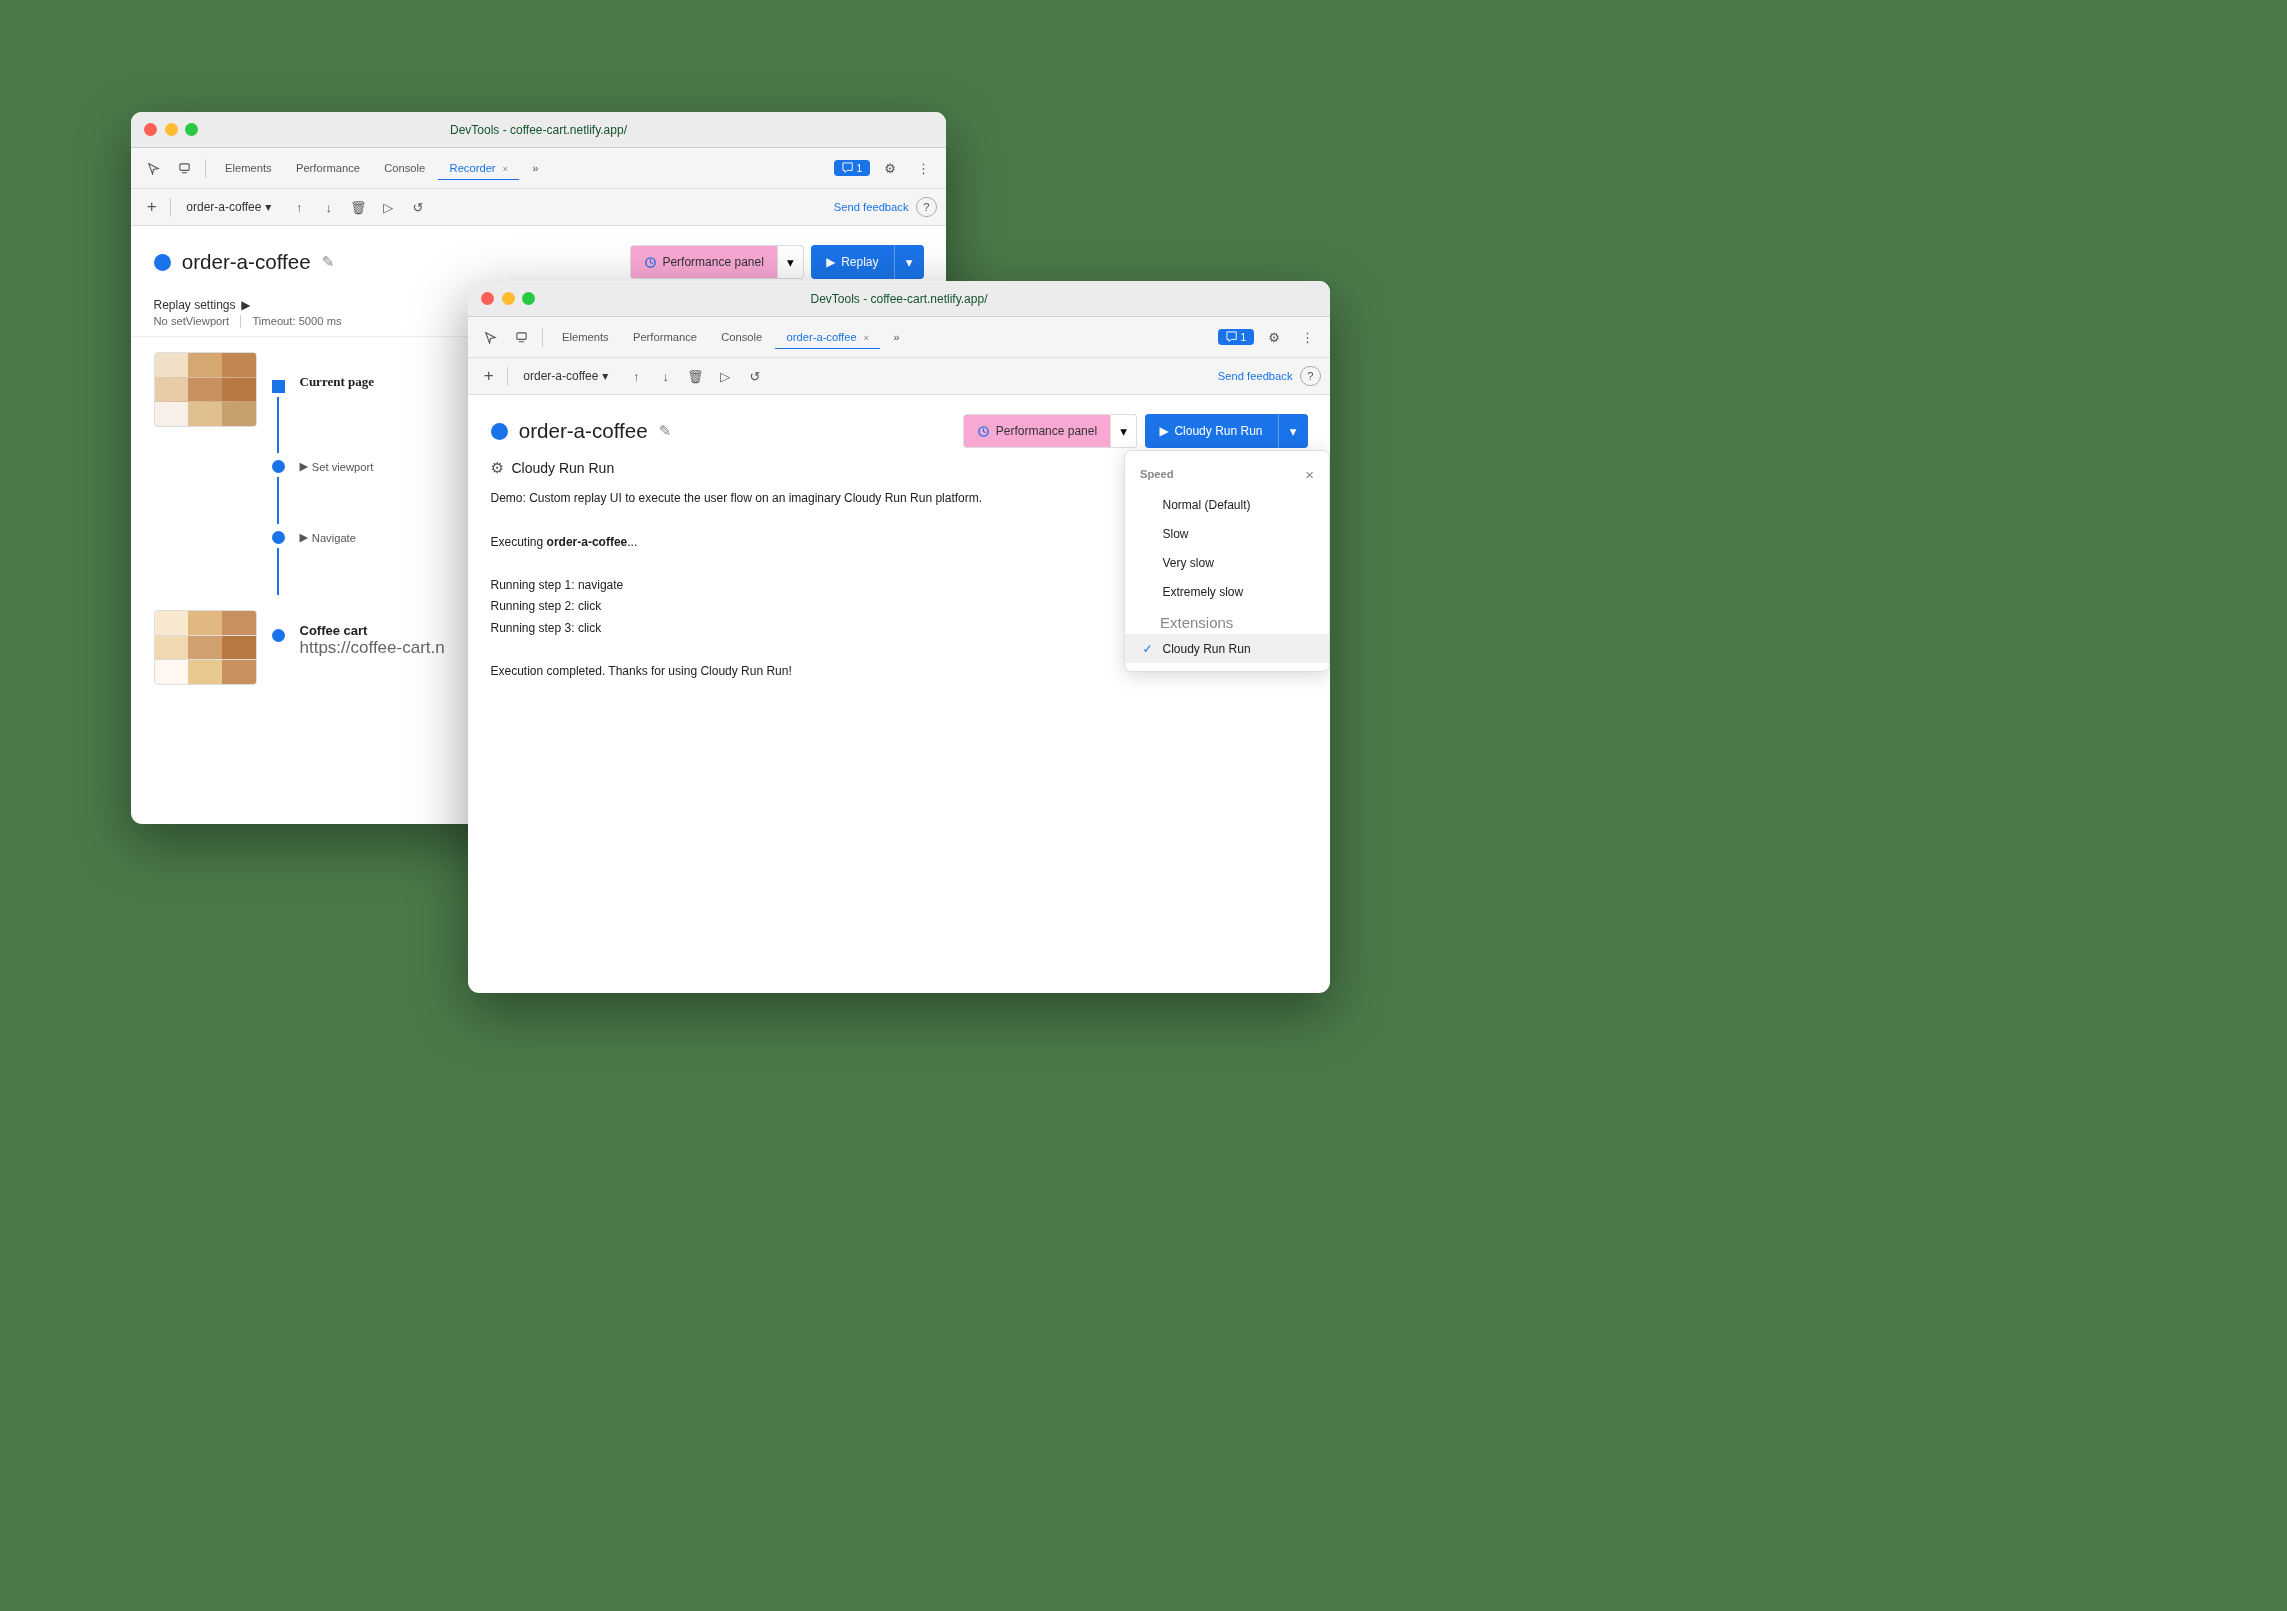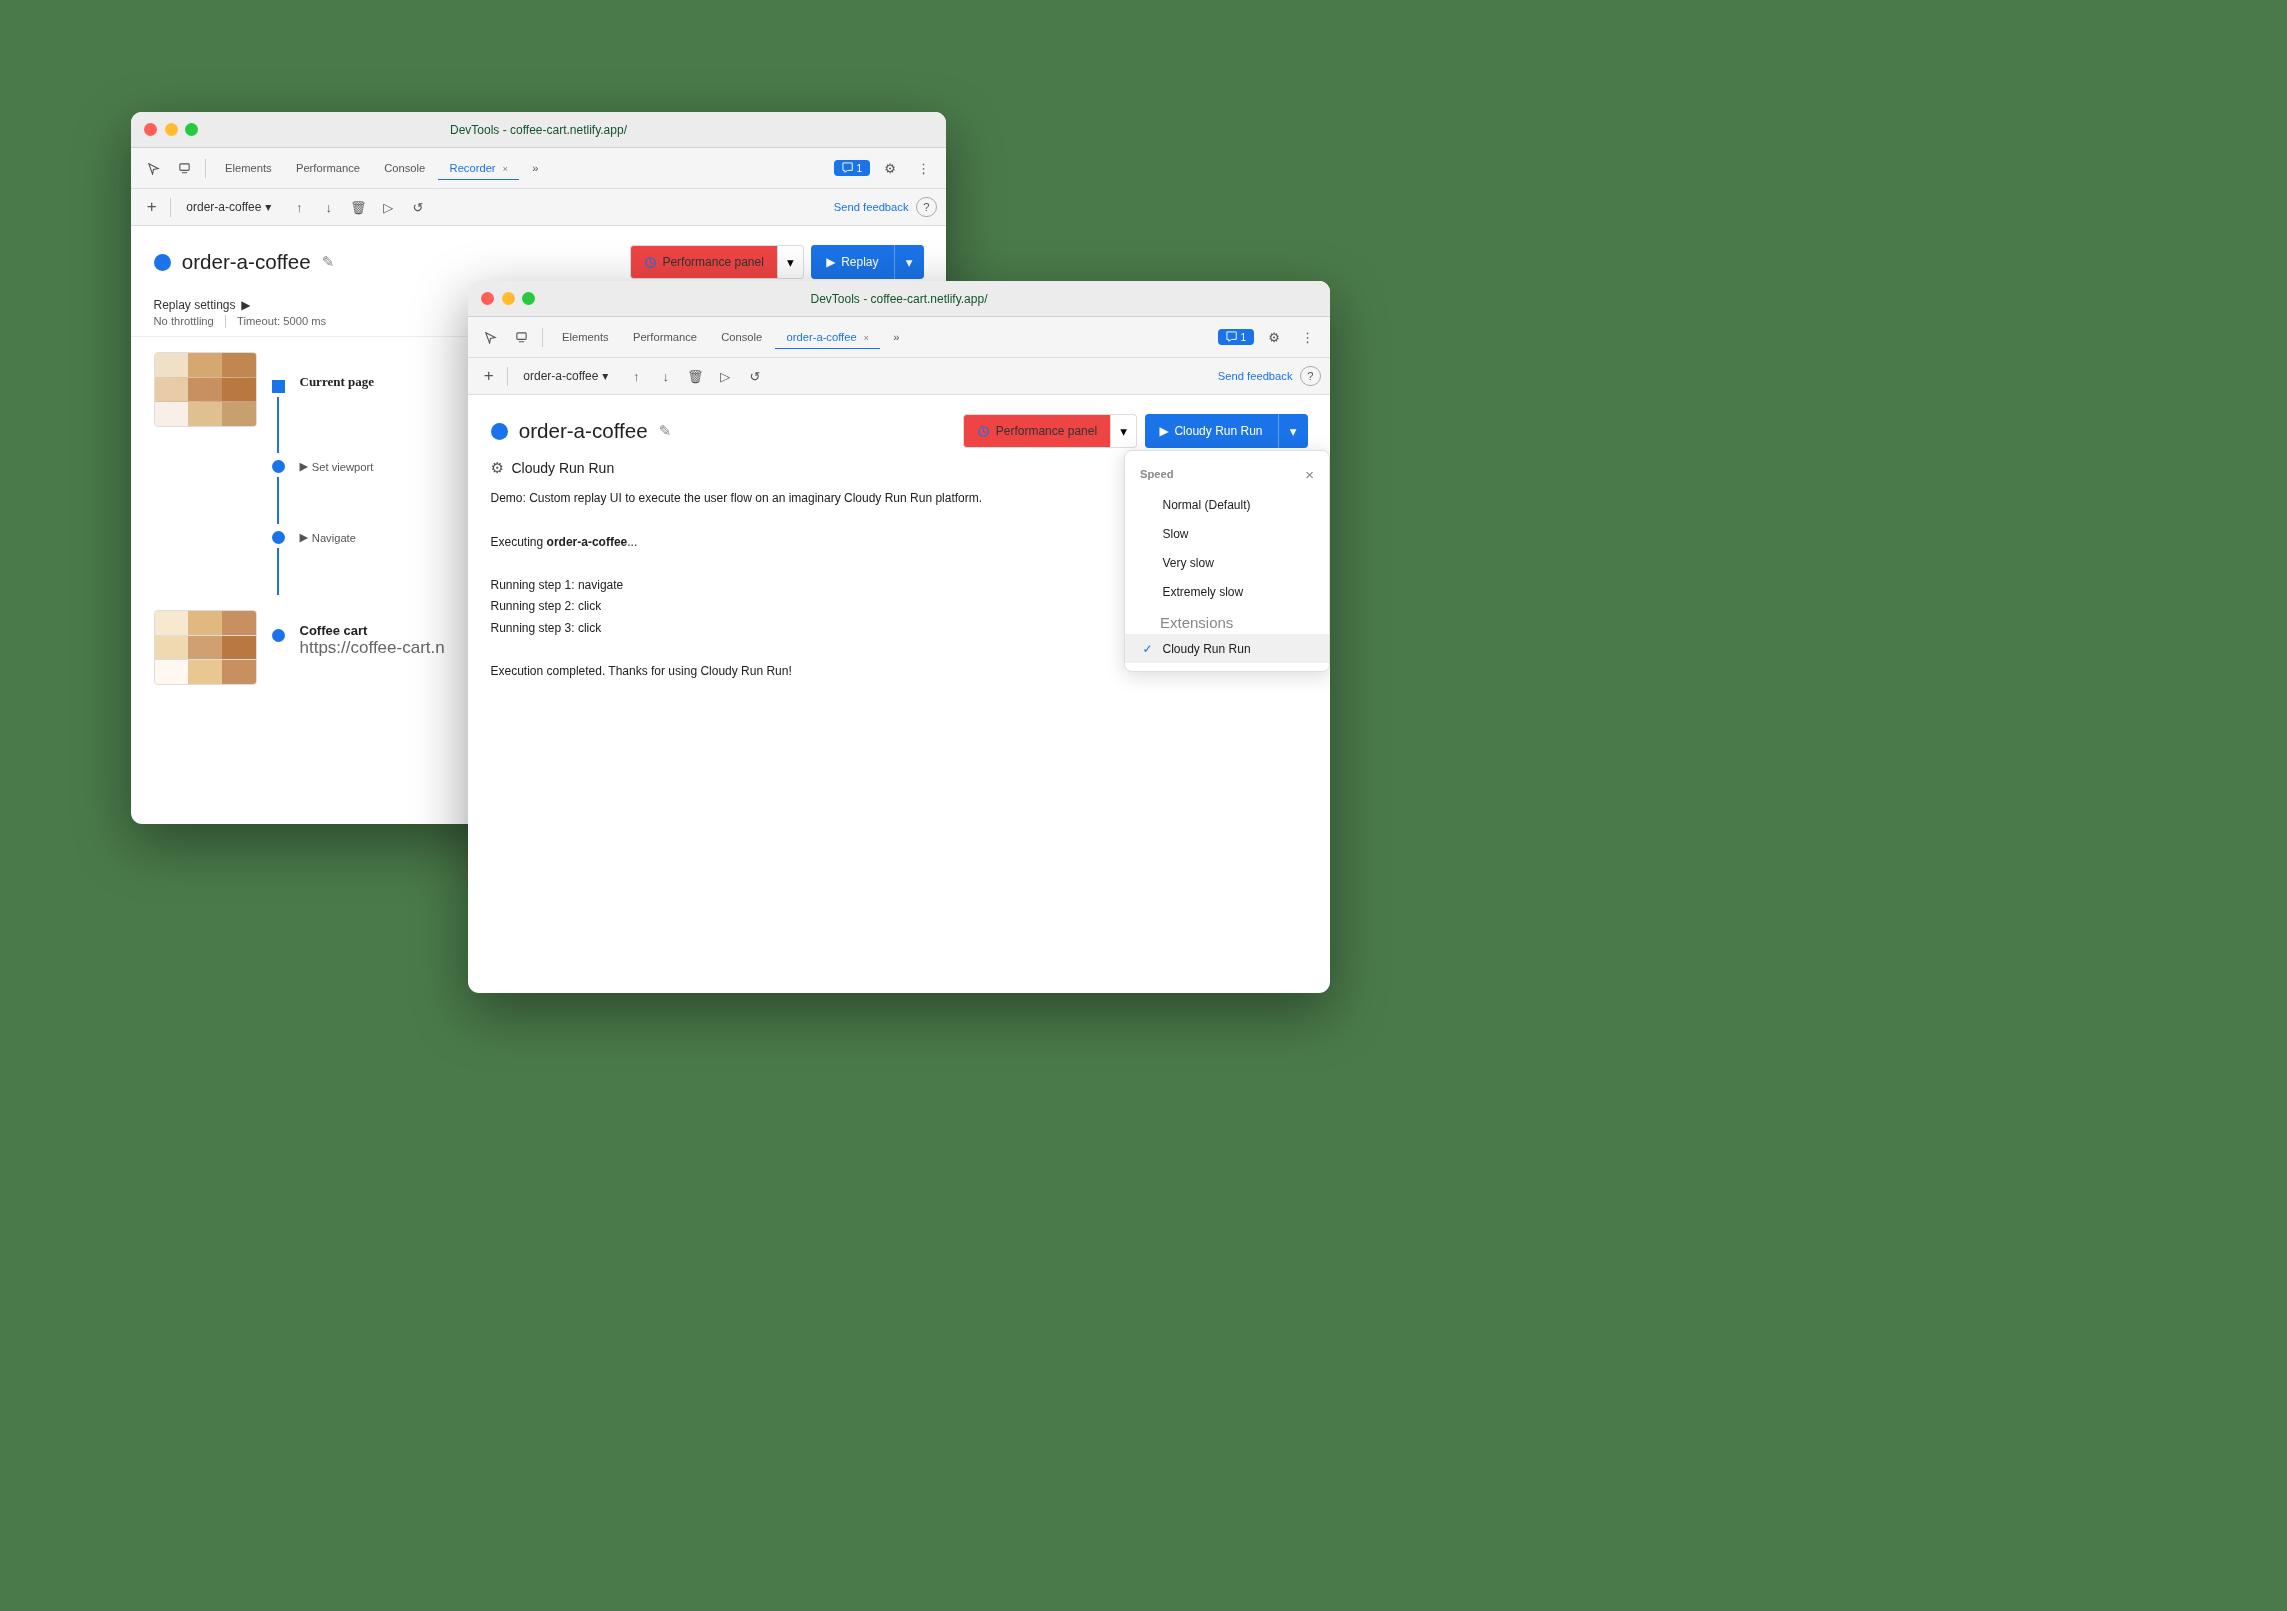--- a/index.html
+++ b/index.html
@@ -254,21 +254,21 @@
       display: flex;
       gap: 0;
     }
 
     .perf-panel-btn {
       display: flex;
       align-items: center;
       gap: 5.6px;
       padding: 7.5px 13px;
       border: 0.9px solid #ddd;
-      background: #ef4444;
+      background: #f9a8d4;
       font-size: 12px;
       cursor: pointer;
       color: #333;
       border-radius: 3.7px 0 0 3.7px;
     }
 
     .perf-panel-chevron {
       width: 26px;
       height: 34px;
       border: 0.9px solid #ddd;
@@ -547,21 +547,21 @@
       <button class="replay-chevron">▾</button>
     </div>
   </div>
 
   <div class="replay-settings">
     <div class="replay-settings-header">
       <span>Replay settings</span>
       <span>▶</span>
     </div>
     <div class="replay-settings-info">
-      <span>No throttling</span>
+      <span>No setViewport</span>
       <div class="settings-divider"></div>
       <span>Timeout: 5000 ms</span>
     </div>
   </div>
 
   <div class="steps-container">
 
     <div style="display:flex; align-items:flex-start; gap:15px; margin-bottom:7.5px;">
       <div class="step-thumbnail">
         <div style="width:100%;height:100%;background:linear-gradient(135deg,#e8d5c0 0%,#d4b896 50%,#c09060 100%);display:grid;grid-template-columns:1fr 1fr 1fr;grid-template-rows:1fr 1fr 1fr;gap:0.9px;">

